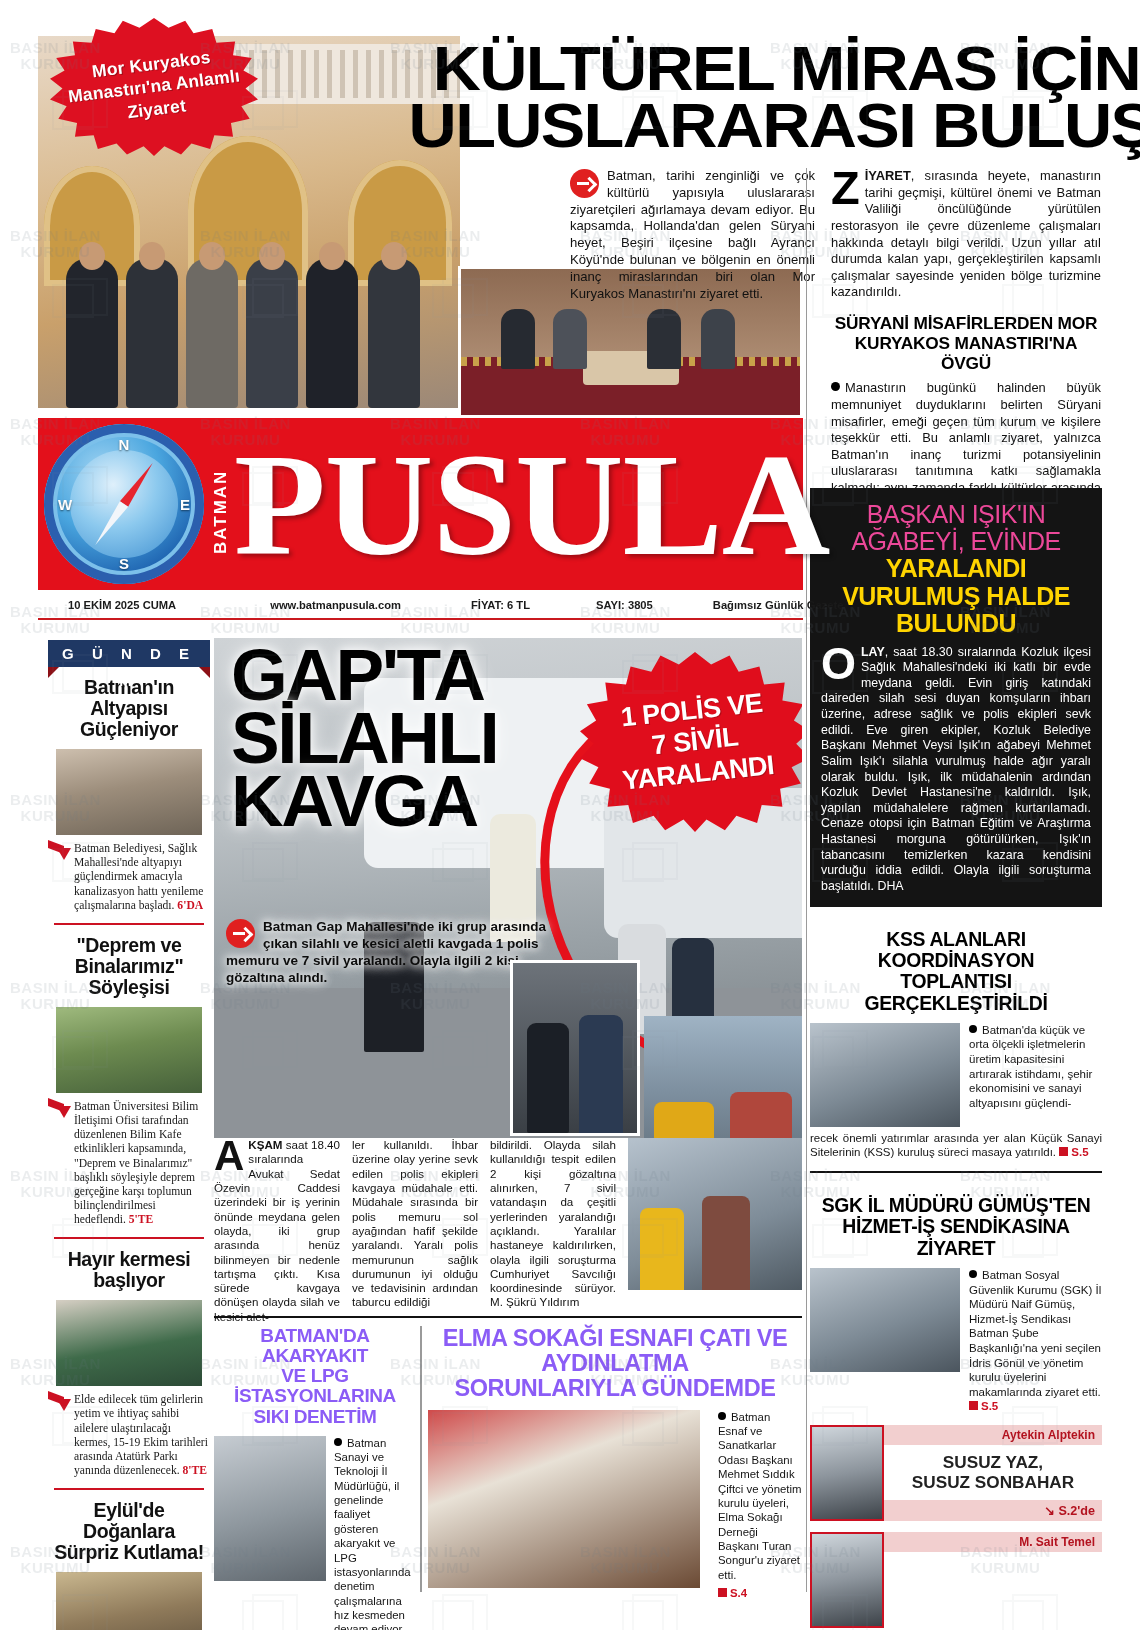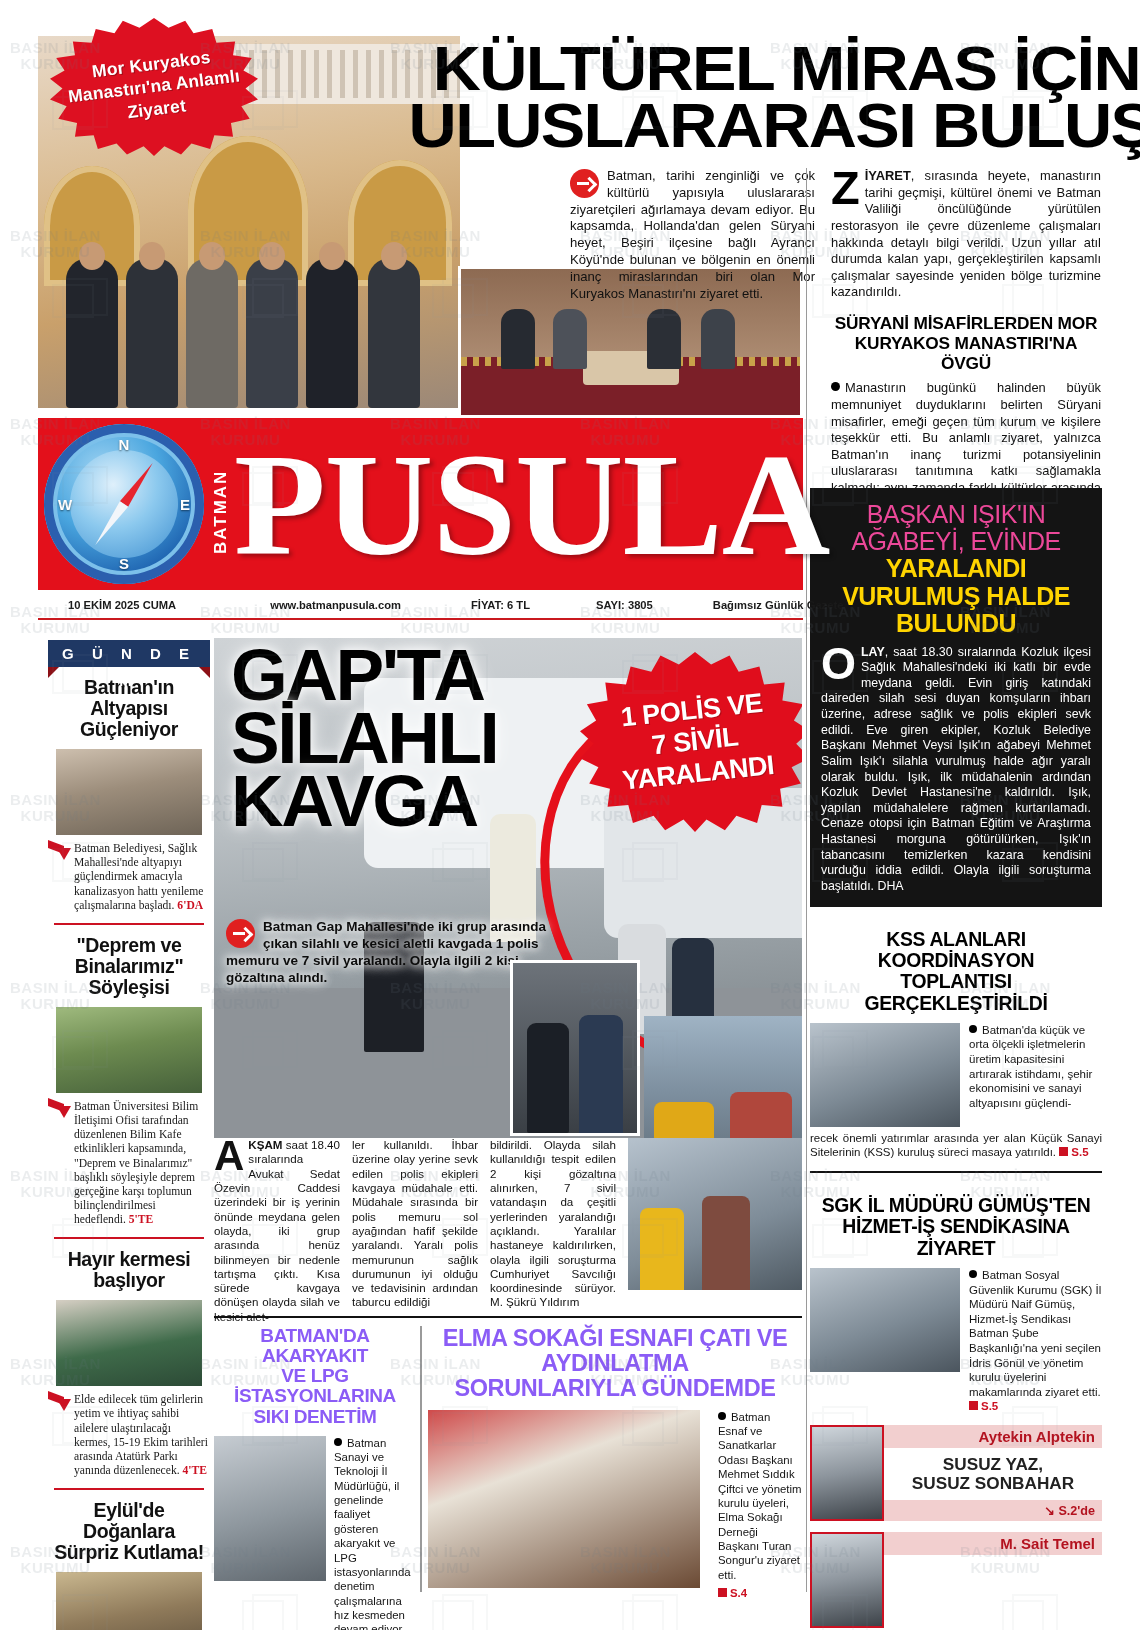--- a/index.html
+++ b/index.html
@@ -257,21 +257,21 @@
   .r-row{display:flex;gap:9px;margin-top:9px;}
   .r-photo{width:150px;height:104px;background:linear-gradient(160deg,#b9c3cc,#7d8a95 55%,#4b555e);flex:none;overflow:hidden;}
   .r-side{font-size:11.5px;line-height:1.27;color:#151515;}
   .r-cont{font-size:11.5px;line-height:1.27;margin-top:4px;text-align:justify;color:#151515;}
   .r-rule{height:2px;background:#111;margin:11px 0 0;}
 
   .colbox{display:flex;margin-top:11px;height:96px;}
   .col-photo{width:74px;height:96px;border:2px solid #cc1122;flex:none;
              background:linear-gradient(170deg,#cfd6dc,#8c949c 50%,#3d4349);overflow:hidden;}
   .col-right{flex:1;display:flex;flex-direction:column;justify-content:space-between;}
-  .col-name{background:#f2cfcf;color:#b3121f;font-weight:bold;font-size:15px;
+  .col-name{background:#f2cfcf;color:#b3121f;font-weight:bold;font-size:12px;
             text-align:right;padding:3px 7px;}
   .col-title{font-weight:bold;font-size:17.2px;line-height:1.12;text-align:center;color:#222;padding:0 4px;}
   .col-page{background:#f2cfcf;color:#b3121f;font-weight:bold;font-size:12.6px;
             text-align:right;padding:3px 7px;}
 
   .vline{position:absolute;left:806px;top:168px;width:1px;height:1424px;background:#9a9a9a;z-index:11;}
 </style>
 </head>
 <body>
 
@@ -397,21 +397,21 @@
       <div class="sb-rule"></div>
     </div>
 
     <div class="sb-item">
       <div class="sb-title" style="white-space:pre-line">Hayır kermesi
 başlıyor</div>
       <div class="sb-photo" style="background:linear-gradient(170deg,#d6cfc4,#3f6b4a 55%,#2c4a36);"></div>
       <div class="sb-body">
         <span class="redarrow"></span>
         <span>Elde edilecek tüm gelirlerin yetim ve ihtiyaç sahibi ailelere ulaştırılacağı kermes, 15-19 Ekim tarihleri arasında Atatürk Parkı yanında düzenlenecek.</span>
-        <span class="pg">4'TE</span>
+        <span class="pg">8'TE</span>
       </div>
       <div class="sb-rule"></div>
     </div>
 
     <div class="sb-item">
       <div class="sb-title" style="white-space:pre-line">Eylül'de Doğanlara
 Sürpriz Kutlama!</div>
       <div class="sb-photo" style="background:linear-gradient(170deg,#c9b78f,#8f7a5a 50%,#5d4f3c);"></div>
 
     </div>

